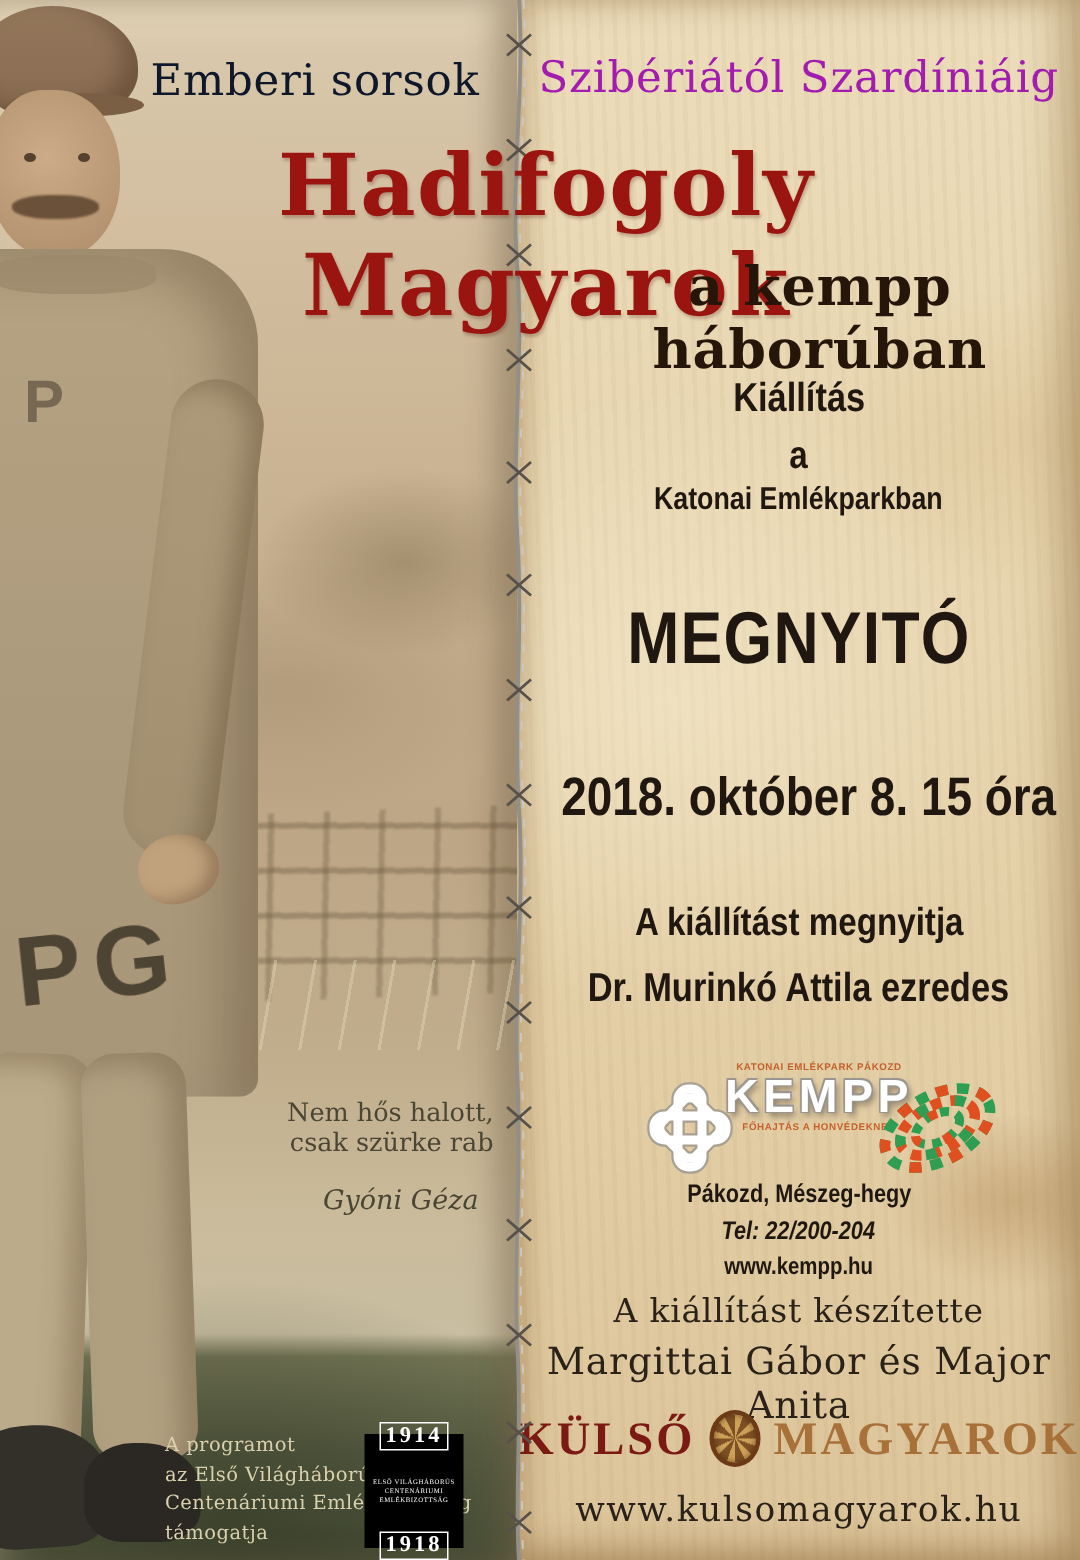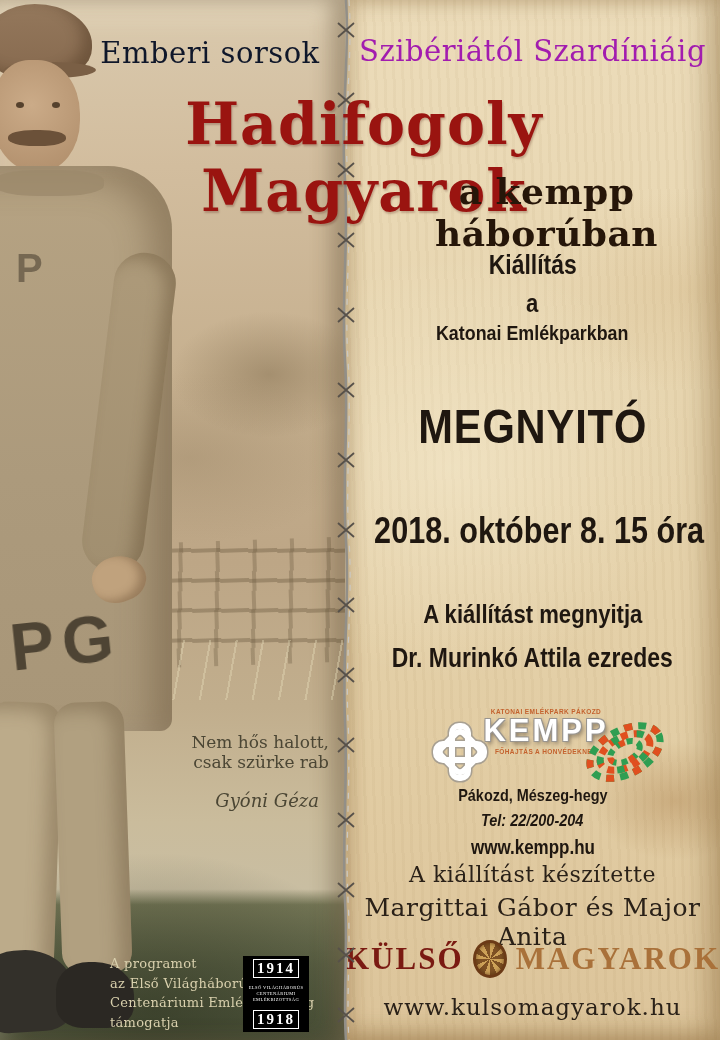--- a/index.html
+++ b/index.html
@@ -54,21 +54,21 @@
   .leg.l{left:-18px;top:702px;width:76px;height:280px;background:#bcab8a;border-radius:22px;transform:rotate(2deg);box-shadow:inset -12px 8px 18px rgba(92,72,46,.35);}
   .leg.r{left:58px;top:702px;width:70px;height:272px;background:#b1a080;border-radius:22px;transform:rotate(-2deg);box-shadow:inset -12px 8px 18px rgba(92,72,46,.35);}
   .boot.l{left:-22px;top:950px;width:96px;height:82px;background:#33302a;border-radius:40% 52% 32% 32%;transform:rotate(-4deg);}
   .boot.r{left:56px;top:962px;width:78px;height:66px;background:#2b2823;border-radius:42% 50% 34% 34%;}
   .stencil{font-family:"Liberation Sans",sans-serif;font-weight:800;color:rgba(52,45,32,.78);}
   .stencil-p{position:absolute;left:16px;top:246px;font-size:40px;color:rgba(58,48,35,.5);filter:blur(.4px);}
   .stencil-pg{position:absolute;left:10px;top:604px;font-size:66px;letter-spacing:8px;transform:rotate(-6deg);filter:blur(.3px);}
   .quote{position:absolute;right:16px;top:733px;text-align:right;font-family:"DejaVu Serif",serif;color:var(--quote-olive);font-size:17px;line-height:1.15;}
   .quote-author{position:absolute;right:26px;top:790px;font-family:"DejaVu Serif",serif;font-style:italic;color:var(--quote-olive);font-size:18px;}
   .support{position:absolute;left:110px;top:954px;font-family:"DejaVu Serif",serif;color:var(--support-cream);font-size:13px;line-height:1.5;letter-spacing:.3px;}
-  .centenary{position:absolute;left:243px;top:956px;width:66px;height:76px;background:#000;display:flex;flex-direction:column;align-items:center;justify-content:center;gap:7px;padding:4px 2px;}
+  .centenary{position:absolute;left:243px;top:956px;width:66px;height:76px;background:#000;display:flex;flex-direction:column;align-items:center;justify-content:center;gap:18px;padding:4px 2px;}
   .cent-year{font-family:"Liberation Serif",serif;font-weight:bold;color:#fff;font-size:15px;letter-spacing:2px;border:1px solid #fff;padding:0 3px;line-height:1.15;}
   .cent-org{font-family:"Liberation Serif",serif;color:#fff;font-size:4.5px;letter-spacing:.4px;line-height:1.3;text-align:center;}
 
   
   .paper-panel{
     position:absolute;left:345px;top:0;width:375px;height:1040px;overflow:hidden;
     background:
       radial-gradient(120px 85px at 88% 77%, rgba(150,100,45,.30), transparent 70%),
       radial-gradient(200px 140px at 92% 28%, rgba(190,150,90,.18), transparent 72%),
       radial-gradient(320px 280px at 28% 45%, rgba(255,248,225,.38), transparent 75%),
@@ -89,21 +89,21 @@
   
   .kempp{position:absolute;left:0;top:706px;width:375px;height:90px;}
   .kempp-knot{position:absolute;left:86px;top:12px;}
   .kempp-text{position:absolute;left:136px;top:2px;width:130px;text-align:center;}
   .kempp-small{font-size:6.5px;font-weight:bold;color:var(--kempp-small);letter-spacing:.4px;white-space:nowrap;}
   .kempp-name{font-family:"Liberation Sans",sans-serif;font-weight:800;font-size:31px;color:#fff;letter-spacing:3px;line-height:1.05;
     text-shadow:-1px -1px 0 #999590,1px -1px 0 #999590,-1px 1px 0 #999590,1px 1px 0 #999590,2px 3px 4px rgba(80,70,60,.6);}
   .kempp-swirl{position:absolute;left:228px;top:2px;}
   .l-location{top:786px;font-size:17px;}
   .l-phone{top:811px;font-size:17px;font-style:italic;}
-  .l-kemppweb{top:836px;font-size:20px;}
+  .l-kemppweb{top:836px;font-size:16px;}
 
   .serifline{font-family:"DejaVu Serif",serif;color:var(--ink-brown);}
   .l-credits1{top:862px;font-size:22px;letter-spacing:.5px;}
   .l-credits2{top:893px;font-size:25px;letter-spacing:.5px;}
 
   .kulso-row{position:absolute;left:0;top:940px;width:100%;display:flex;align-items:center;justify-content:center;gap:9px;}
   .kulso-w1{font-family:"Liberation Serif",serif;font-weight:bold;font-size:31px;letter-spacing:2px;color:var(--kulso-maroon);}
   .kulso-w2{font-family:"Liberation Serif",serif;font-weight:bold;font-size:31px;letter-spacing:2px;color:var(--kulso-tan);}
   .kulso-sun{width:38px;height:38px;border-radius:50%;border:3px solid #6b3a16;
     background:repeating-conic-gradient(#cda158 0 20deg,#7e5124 20deg 45deg);box-shadow:inset 0 0 4px rgba(60,30,5,.6);}

